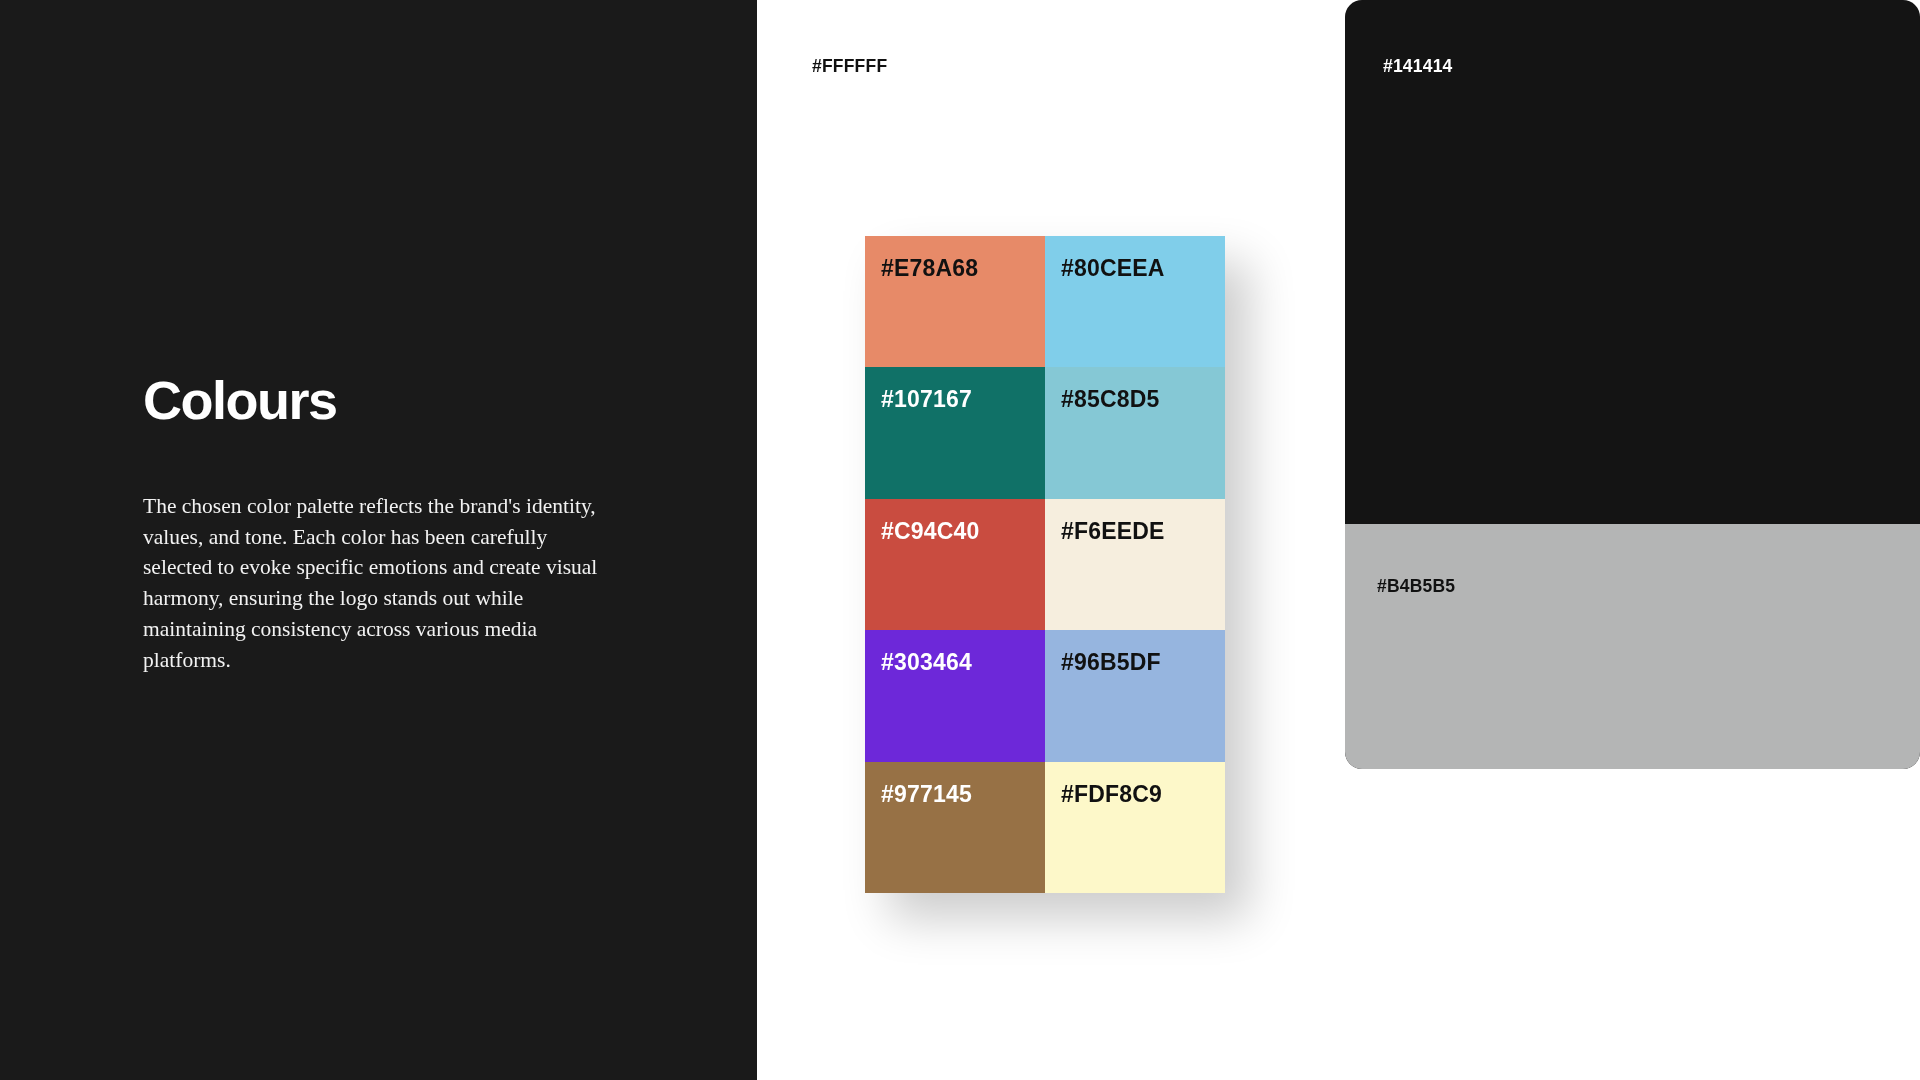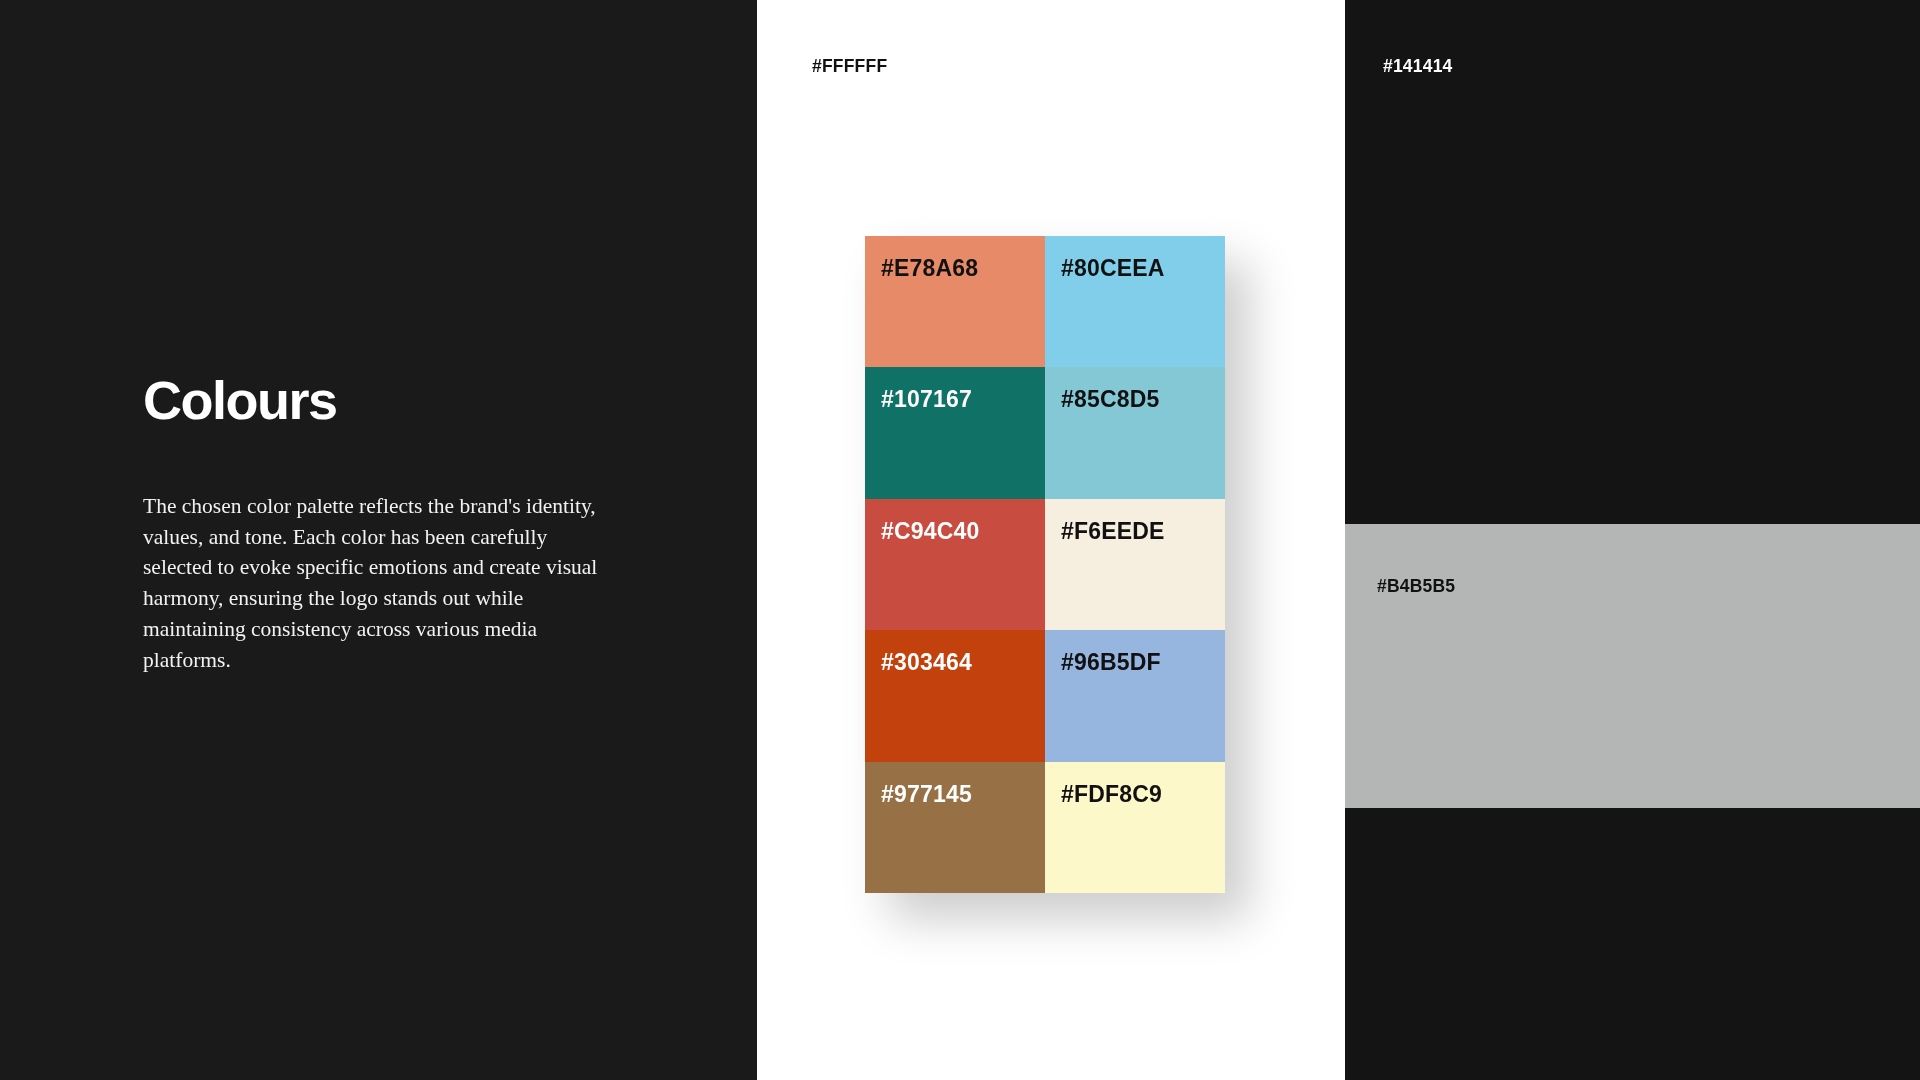--- a/index.html
+++ b/index.html
@@ -72,24 +72,25 @@
     position:absolute;
     left:16px; top:19px;
     font-size:23px;
     font-weight:700;
     letter-spacing:0.2px;
     white-space:nowrap;
   }
 
   
   .panel-right {
-    width:575px; height:1080px;
+    width:575px; height:769px;
     background:#141414;
     position:relative; flex:0 0 575px;
     overflow:hidden;
+    border-radius:17px;
   }
   .label-dark-hex {
     position:absolute;
     left:38px; top:56px;
     font-size:17.5px;
     font-weight:700;
     letter-spacing:0.2px;
     color:#ffffff;
     z-index:3;
   }
@@ -160,21 +161,21 @@
         </div>
         <div class="swatch" style="background: rgb(133, 200, 213);">
           <span class="swatch-label" style="color: rgb(17, 17, 17);">#85C8D5</span>
         </div>
         <div class="swatch" style="background: rgb(201, 76, 64);">
           <span class="swatch-label" style="color: rgb(255, 255, 255);">#C94C40</span>
         </div>
         <div class="swatch" style="background: rgb(246, 238, 222);">
           <span class="swatch-label" style="color: rgb(17, 17, 17);">#F6EEDE</span>
         </div>
-        <div class="swatch" style="background: #c2410c; padding-left: 44px;">
+        <div class="swatch" style="background: #6d28d9; padding-left: 44px;">
           <span class="swatch-label" style="color: rgb(255, 255, 255);">#303464</span>
         </div>
         <div class="swatch" style="background: rgb(150, 181, 223);">
           <span class="swatch-label" style="color: rgb(17, 17, 17);">#96B5DF</span>
         </div>
         <div class="swatch" style="background: rgb(151, 113, 69);">
           <span class="swatch-label" style="color: #ffffff;">#977145</span>
         </div>
         <div class="swatch" style="background: rgb(253, 248, 201);">
           <span class="swatch-label" style="color: rgb(17, 17, 17);">#FDF8C9</span>

